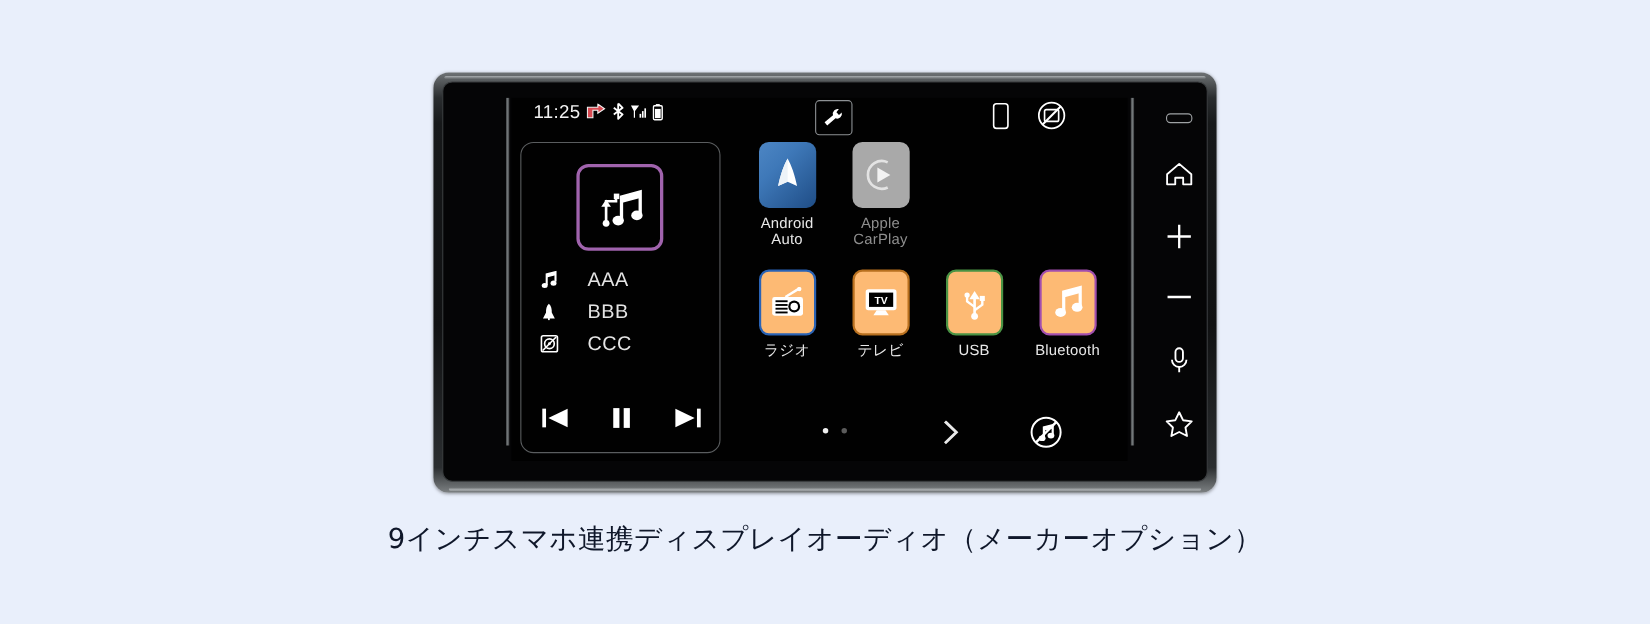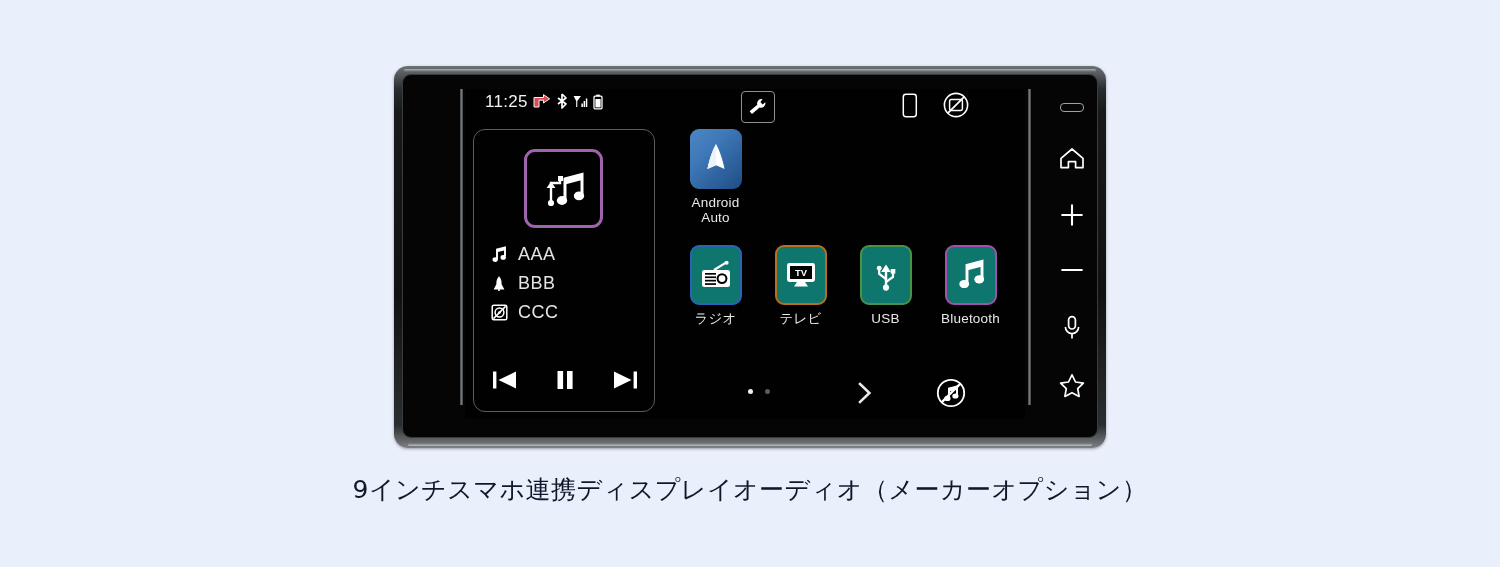--- a/index.html
+++ b/index.html
@@ -73,39 +73,39 @@
     border:1.4px solid #5a5d5f;border-radius:12px;
     box-sizing:border-box;
   }
   #media-art{
     position:absolute;left:50px;top:19px;width:73px;height:73px;
     border:3px solid #a063ad;border-radius:11px;
     display:flex;align-items:center;justify-content:center;
     background:#010101;
   }
   #media-meta{position:absolute;left:16px;top:110px;width:150px;}
-  .meta-row{display:flex;align-items:center;gap:10px;height:29px;}
+  .meta-row{display:flex;align-items:center;gap:26px;height:29px;}
   .meta-ico{width:18px;height:18px;display:flex;align-items:center;justify-content:center;flex:0 0 18px;}
   .meta-txt{color:#e4e4e4;font-size:18px;letter-spacing:.5px;}
   #transport{
     position:absolute;left:14px;bottom:16px;width:154px;
     display:flex;align-items:center;justify-content:space-between;
   }
   .tbtn{width:34px;height:30px;display:flex;align-items:center;justify-content:center;}
 
   
   #app-grid{
     position:absolute;left:208px;top:40px;width:340px;
   }
   .app-row{display:flex;gap:0;}
   .app-cell{width:85px;display:flex;flex-direction:column;align-items:center;}
   .app-tile{
     width:52px;height:60px;border-radius:9px;
     display:flex;align-items:center;justify-content:center;
-    box-sizing:border-box;background:#0f766e;
+    box-sizing:border-box;background:#fdba74;
   }
   .app-label{
     margin-top:6px;color:#e8e8e8;font-size:13.5px;line-height:1.12;
     text-align:center;letter-spacing:.2px;
   }
   .app-cell.disabled .app-label{color:#8e8e8e;}
   #row2{margin-top:20px;}
 
   
   .b-teal{border:2px solid #3e8f7e;}
@@ -302,20 +302,30 @@
             <div class="app-tile fill-aa">
               <svg width="32" height="34" viewBox="0 0 32 34">
                 <path d="M16 2 C12.6 8 9.4 17 7.4 27 L16 23.2 L24.6 27 C22.6 17 19.4 8 16 2 Z" fill="#ffffff"></path>
                 <path d="M16 2 C12.6 8 9.4 17 7.4 27 L16 23.2 Z" fill="#eef3f8"></path>
               </svg>
             </div>
             <div class="app-label" style="white-space:pre-line">Android
 Auto</div>
           </div>
 
+          <div class="app-cell disabled">
+            <div class="app-tile fill-cp">
+              <svg width="34" height="34" viewBox="0 0 34 34">
+                <path d="M23 5.6 A12.6 12.6 0 1 0 23 28.4" fill="none" stroke="#e3e3e3" stroke-width="2.4"></path>
+                <path d="M13.6 10.2 L25.4 17 L13.6 23.8 Z" fill="#f2f2f2"></path>
+              </svg>
+            </div>
+            <div class="app-label" style="white-space:pre-line">Apple
+CarPlay</div>
+          </div>
 
         </div>
 
         <div class="app-row" id="row2">
 
           <div class="app-cell">
             <div class="app-tile b-blue">
               <svg width="32" height="28" viewBox="0 0 32 28">
                 <line x1="14" y1="9" x2="26" y2="1.6" stroke="#ffffff" stroke-width="2.2"></line>
                 <circle cx="26.6" cy="1.8" r="2" fill="#ffffff"></circle>

